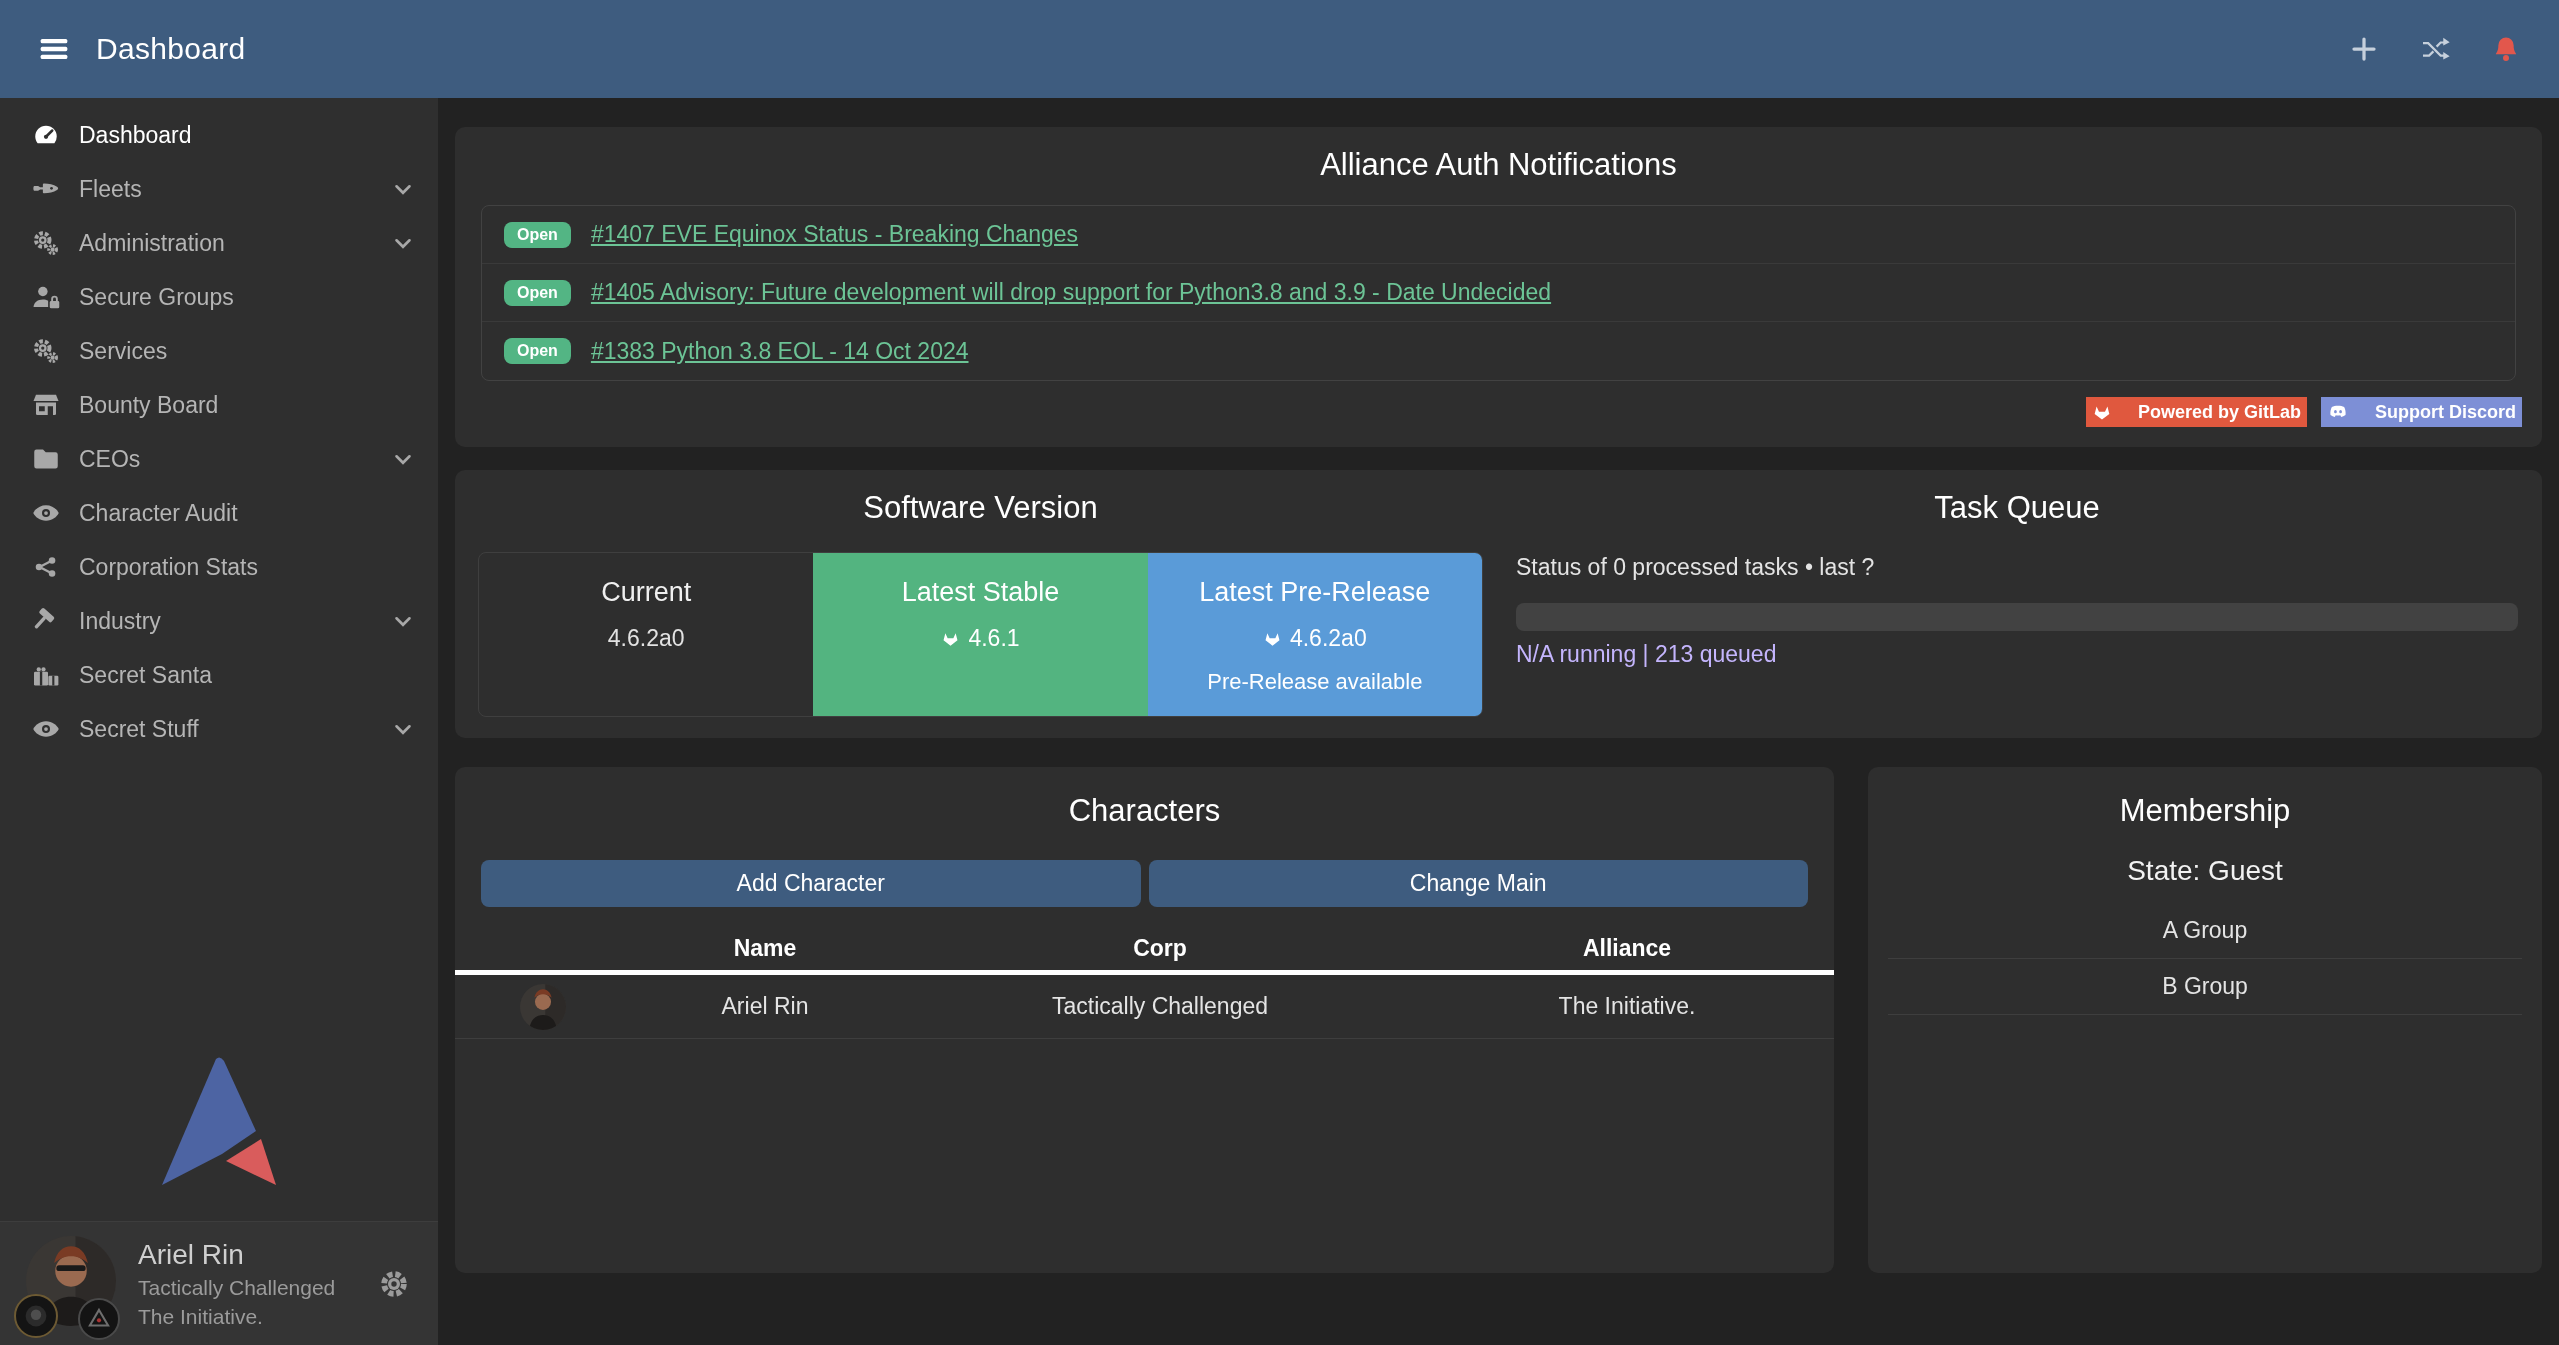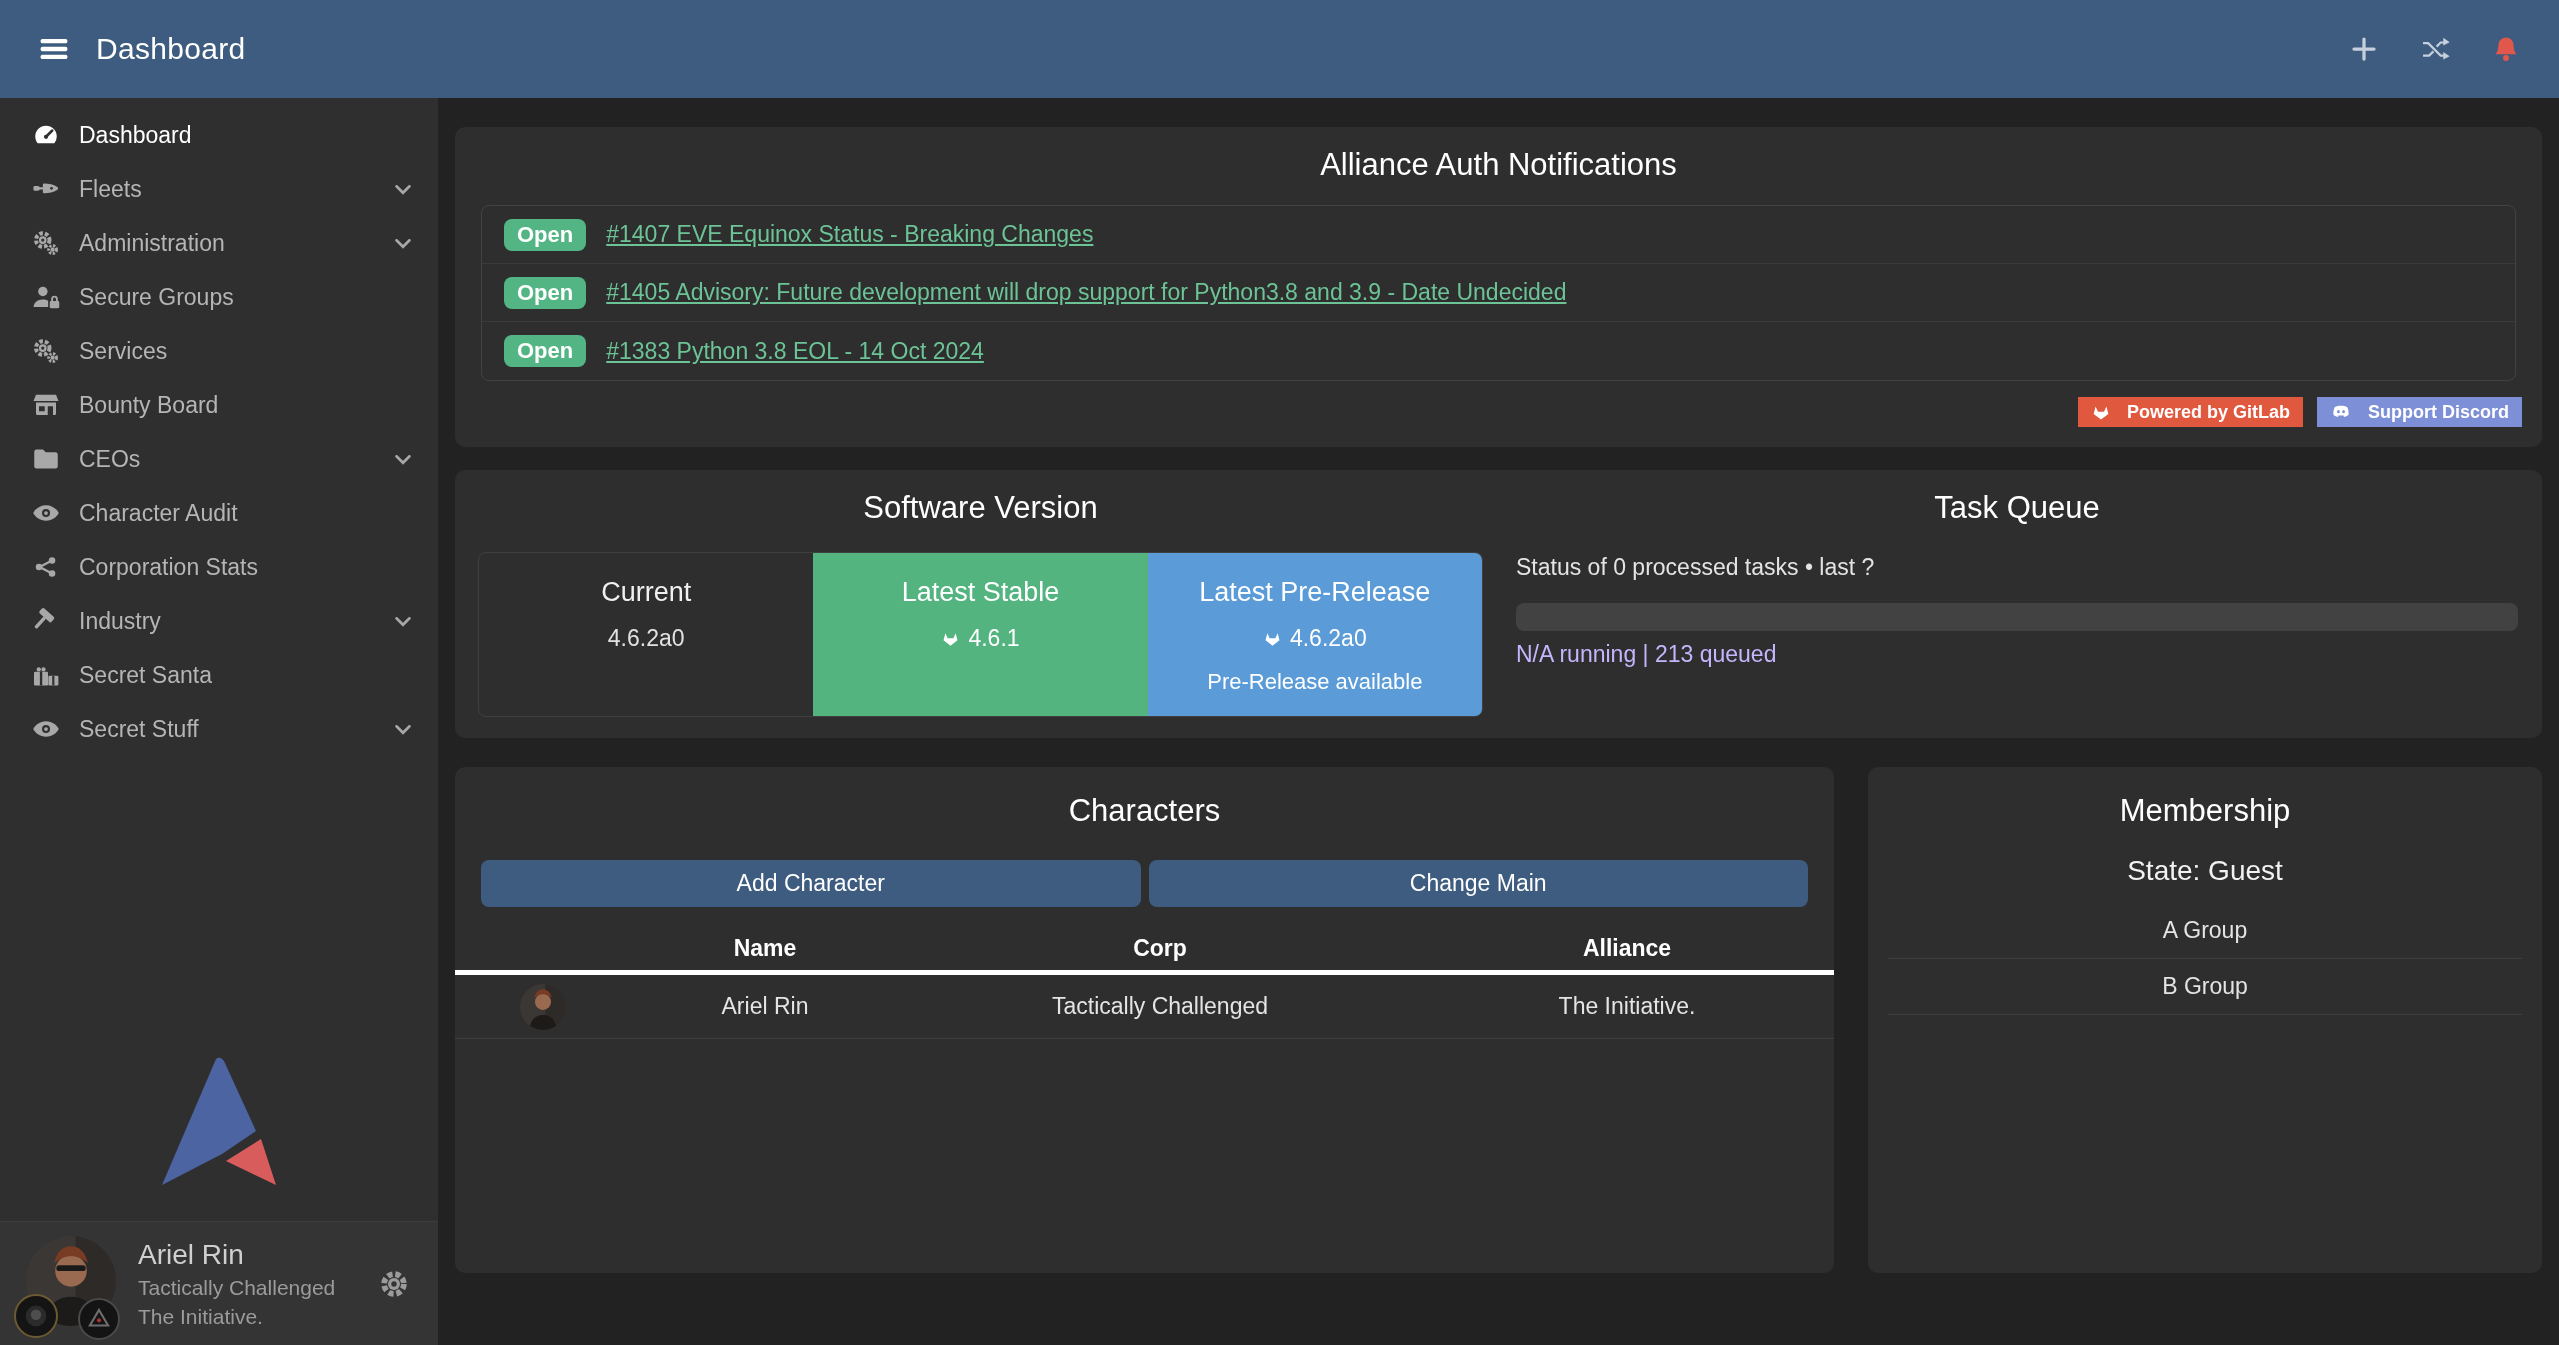--- a/index.html
+++ b/index.html
@@ -65,29 +65,29 @@
   
   .panel-notif { height: 320px; padding-top: 20px; position: relative; }
   .panel-title { font-size: 31px; color: #ffffff; text-align: center; font-weight: 400; }
   .notif-list { margin: 22px 26px 0; border: 1px solid #424242; border-radius: 8px; }
   .notif-row {
     height: 58px; display: flex; align-items: center; padding: 0 22px;
     border-bottom: 1px solid #3a3a3a;
   }
   .notif-row:last-child { border-bottom: none; }
   .badge-open {
-    background: #53b584; color: #ffffff; font-size: 22px; font-weight: bold;
+    background: #53b584; color: #ffffff; font-size: 16px; font-weight: bold;
     padding: 5px 13px; border-radius: 8px; line-height: 1;
   }
   .notif-link {
     margin-left: 20px; color: #6cc496; font-size: 23px; text-decoration: underline; cursor: pointer;
   }
   .footer-badges { position: absolute; right: 20px; bottom: 20px; display: flex; gap: 14px; }
   .shield {
-    display: flex; align-items: center; gap: 16px; height: 30px; padding: 0 13px;
+    display: flex; align-items: center; gap: 26px; height: 30px; padding: 0 6px;
     border-radius: 0; color: #fff; font-size: 18px; font-weight: bold; cursor: pointer;
   }
   .shield.gitlab { background: #e0583e; }
   .shield.discord { background: #7d8fd6; }
 
   
   .panel-sv { height: 268px; margin-top: 23px; display: flex; padding-top: 20px; }
   .sv-left { width: 1028px; padding-left: 23px; flex: 0 0 auto; }
   .sv-boxes {
     display: flex; width: 1005px; height: 165px; margin-top: 26px;

